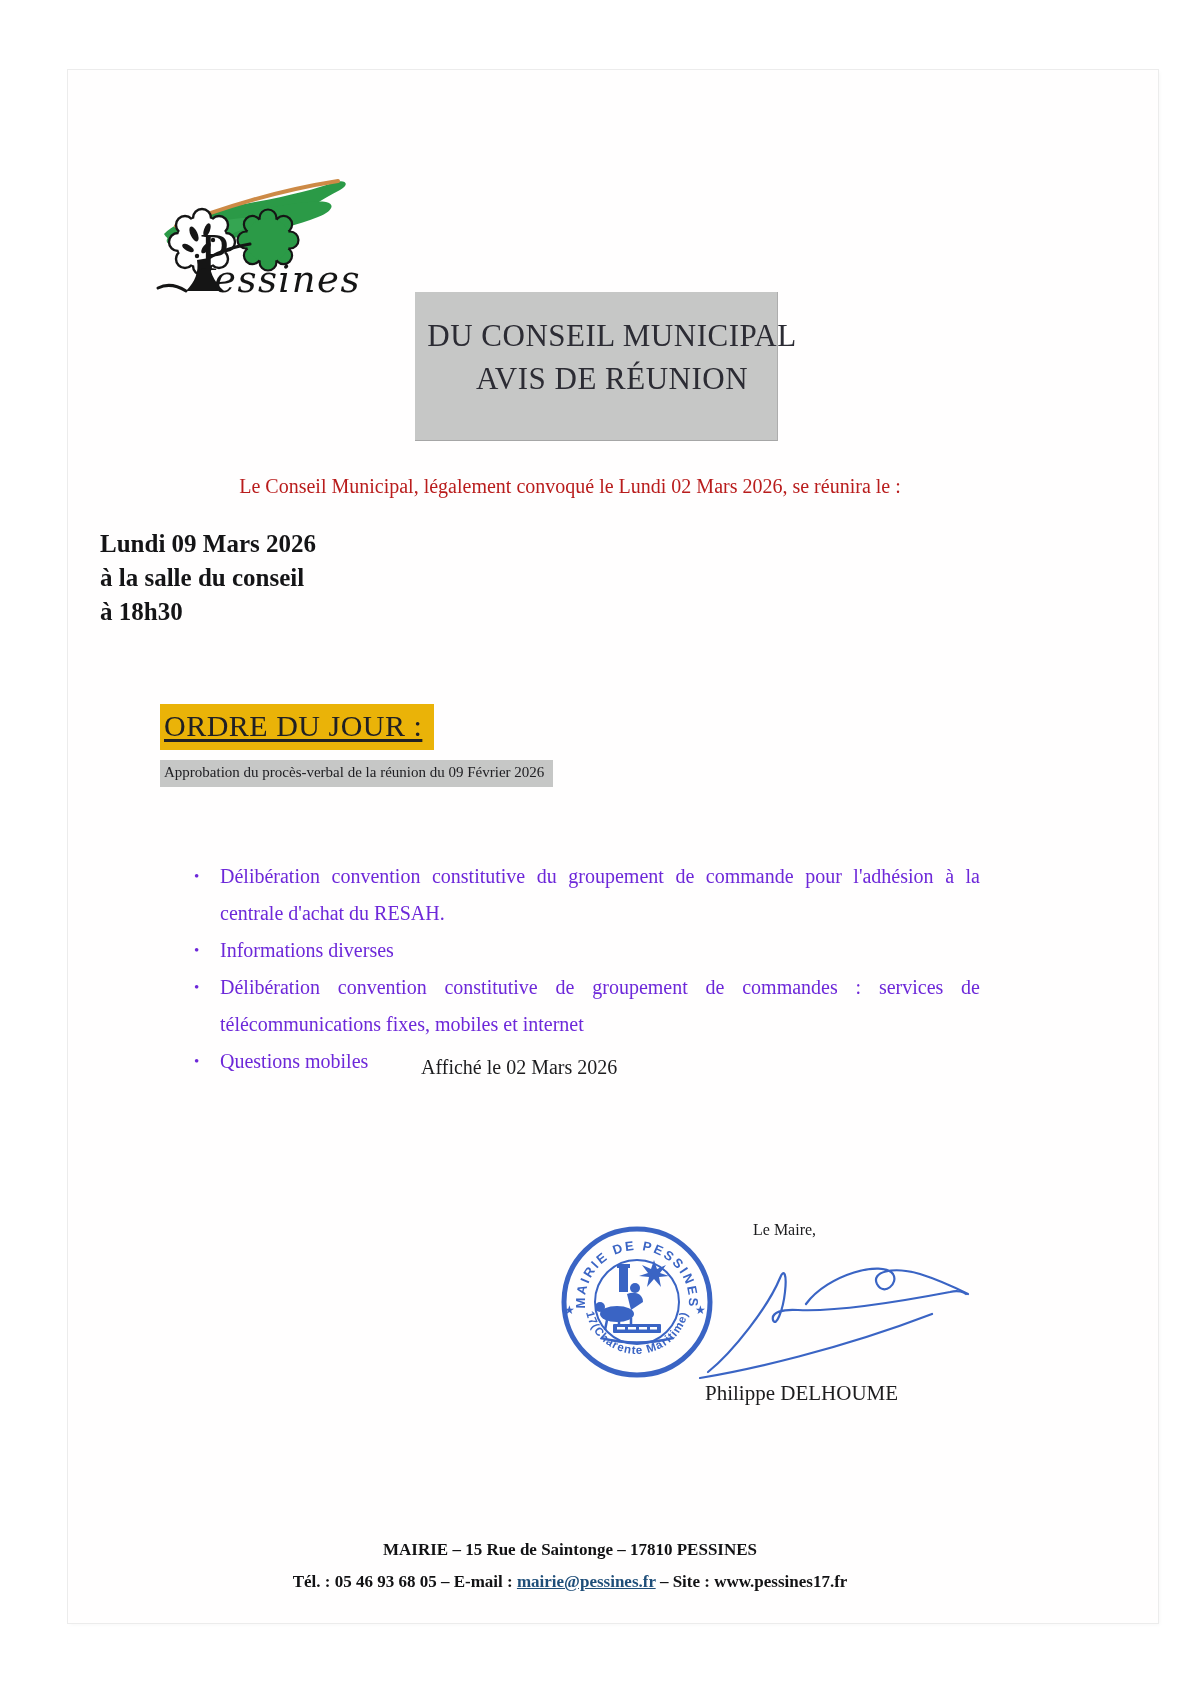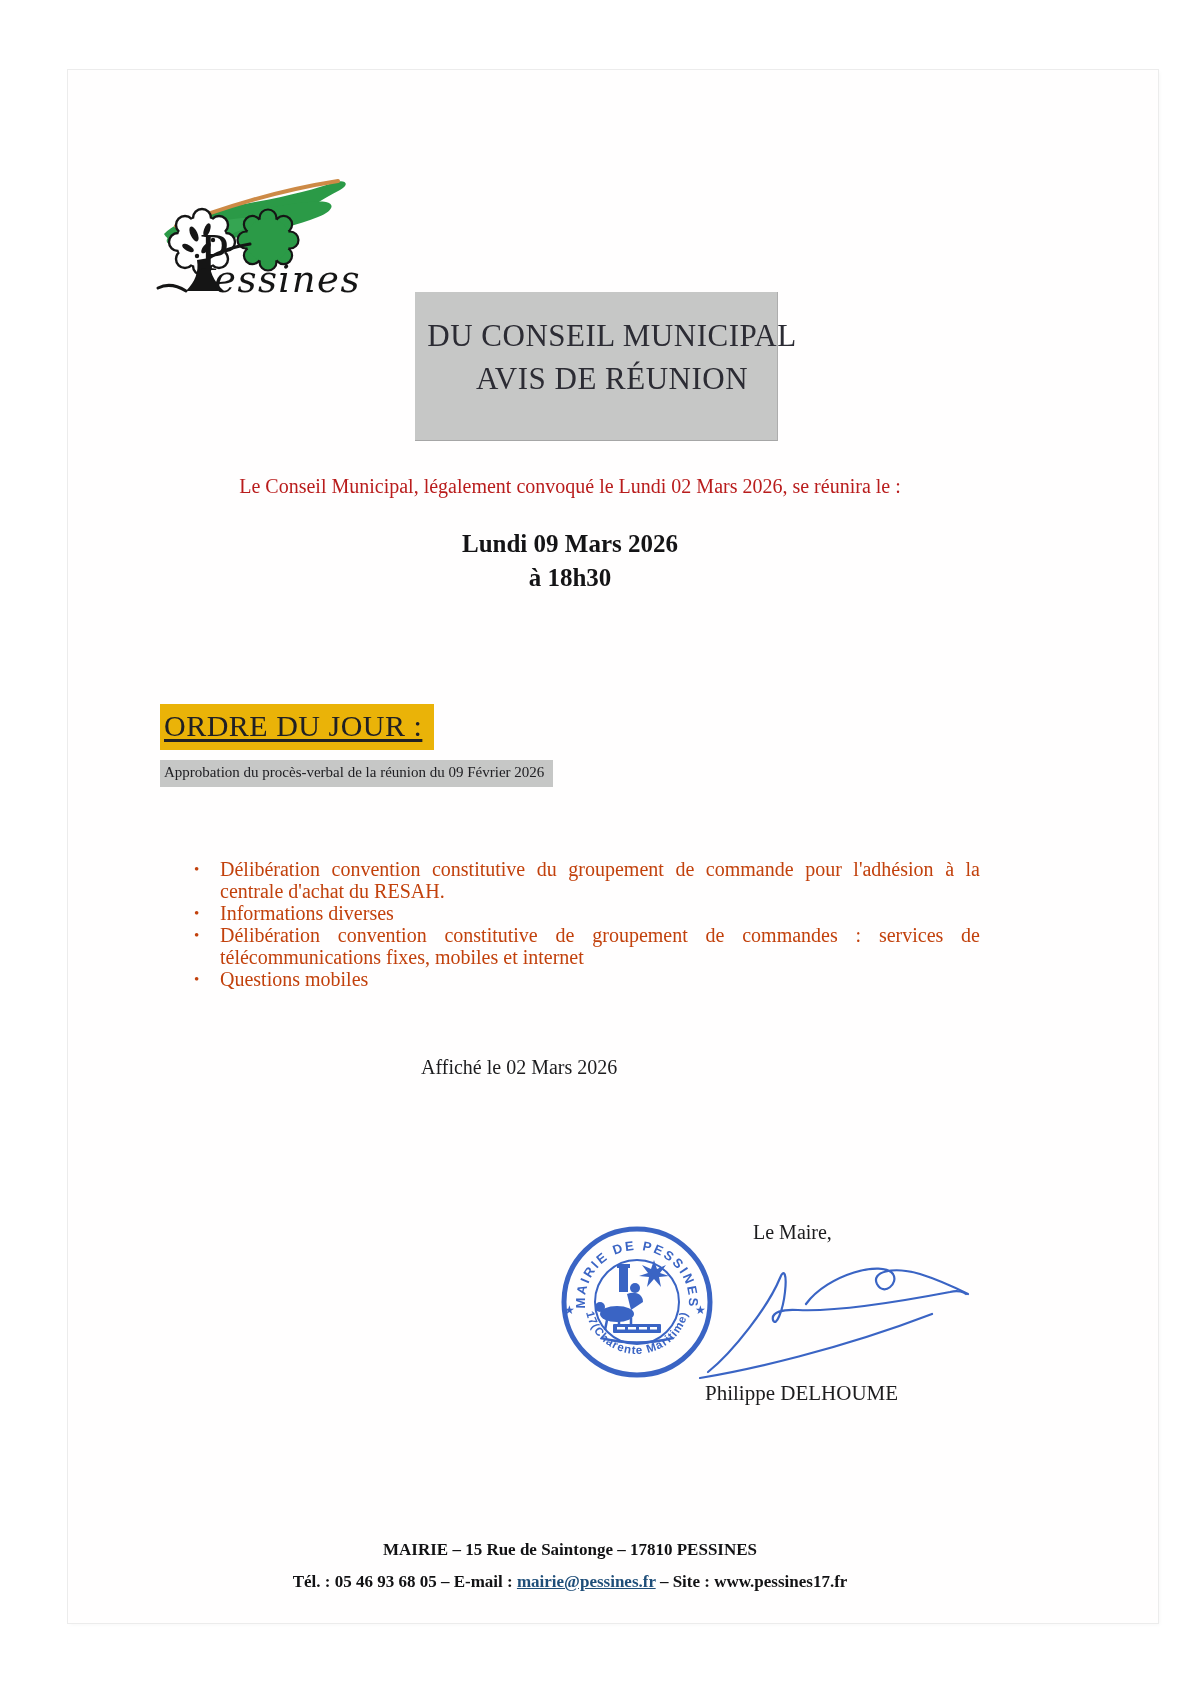--- a/index.html
+++ b/index.html
@@ -21,45 +21,45 @@
   .title-text {
     position:absolute; left:410px; top:314px; width:404px; text-align:center;
     font-size:31px; line-height:43px; color:#2c2c34; letter-spacing:0.5px;
     white-space:nowrap;
   }
   .intro {
     position:absolute; left:100px; top:455px; width:940px;
     text-align:center; font-size:20px; color:#b91c1c;
   }
   .meeting {
-    position:absolute; left:100px; top:527px; width:940px; text-align:center;
+    position:absolute; left:100px; top:527px; width:940px; text-align:left;
     font-weight:bold; font-size:25px; line-height:34px; color:#141416;
   }
   .odj {
     position:absolute; left:160px; top:704px; display:inline-block;
     background:#eab308; padding:5px 12px 7px 4px; font-size:30px;
     letter-spacing:0.5px; color:#202024;
   }
   .odj span { text-decoration:underline; text-underline-offset:3px; }
   .approb {
     position:absolute; left:160px; top:760px; display:inline-block;
     background:#c6c7c6; padding:4px 9px 6px 4px; font-size:15px; color:#202024;
   }
   .agenda-list {
     position:absolute; left:188px; top:858px; width:792px;
-    margin:0; padding:0; list-style:none; font-size:20px; line-height:22px;
-    color:#c2410c;
+    margin:0; padding:0; list-style:none; font-size:20px; line-height:37px;
+    color:#6d28d9;
   }
   .agenda-list li { position:relative; padding-left:32px; text-align:justify; }
   .agenda-list li::before {
     content:"\2022"; position:absolute; left:6px; top:0px; font-size:15px;
   }
   .posted { position:absolute; left:421px; top:1056px; font-size:20px; }
   .seal { position:absolute; left:557px; top:1222px; }
-  .maire { position:absolute; left:753px; top:1221px; font-size:20px; }
+  .maire { position:absolute; left:753px; top:1221px; font-size:16px; }
   .sig { position:absolute; left:688px; top:1252px; }
   .name { position:absolute; left:705px; top:1381px; font-size:21px; }
   .footer {
     position:absolute; left:100px; top:1534px; width:940px; text-align:center;
     font-weight:bold; font-size:17px; line-height:32px; color:#121214;
   }
   .footer .email-link { color:#1f4e79; text-decoration:underline; cursor:pointer; }
 </style>
 </head>
 <body>
@@ -116,20 +116,21 @@
   <div class="title-bg"></div>
   <div class="title-text">
     <div>DU CONSEIL MUNICIPAL</div>
     <div>AVIS DE RÉUNION</div>
   </div>
 
   <p class="intro">Le Conseil Municipal, légalement convoqué le Lundi 02 Mars 2026, se réunira le :</p>
 
   <div class="meeting">
     <div>Lundi 09 Mars 2026</div>
+    <div>à la salle du conseil</div>
     <div>à 18h30</div>
   </div>
 
   <div class="odj">
     <span>ORDRE DU JOUR :</span>
   </div>
   <div class="approb">Approbation du procès-verbal de la réunion du 09 Février 2026</div>
 
   <ul class="agenda-list">
     <li>Délibération convention constitutive du groupement de commande pour l'adhésion à la centrale d'achat du RESAH.</li>

